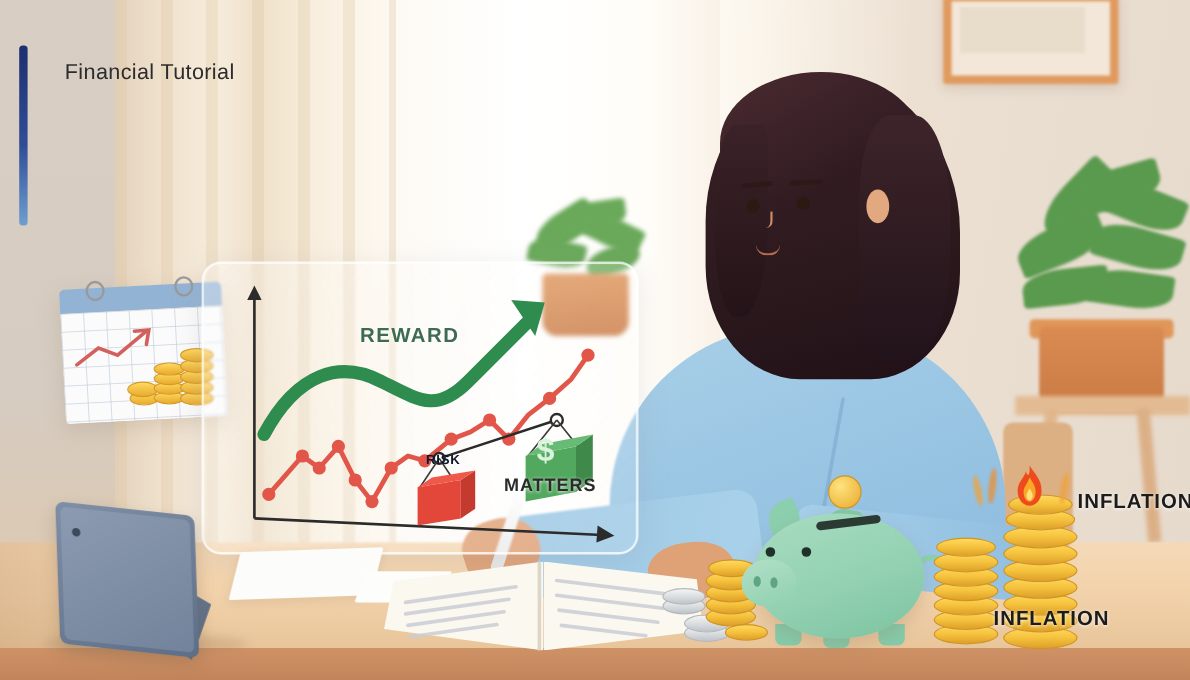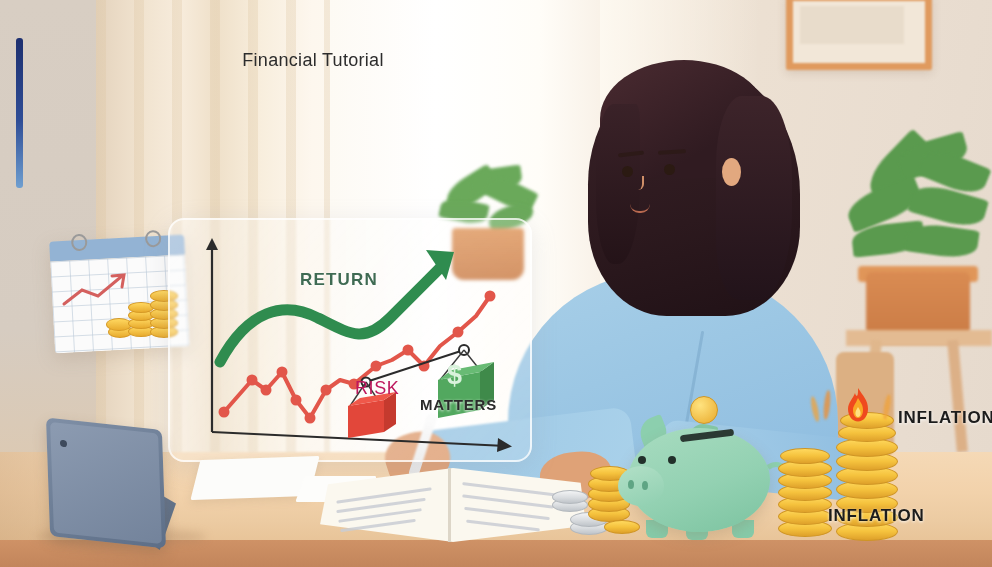--- a/index.html
+++ b/index.html
@@ -98,21 +98,21 @@
     clip-path:polygon(50% 100%,0 0,100% 0);transform:rotate(18deg);z-index:9;}
 
   
   #glass{left:168px;top:218px;width:360px;height:240px;
     background:linear-gradient(135deg,rgba(255,255,255,.34),rgba(255,255,255,.12));
     border:2px solid rgba(255,255,255,.75);border-radius:16px;
     box-shadow:0 6px 26px rgba(150,150,160,.20);backdrop-filter:blur(1px);z-index:12;}
   #chart-svg{left:168px;top:214px;width:370px;height:250px;z-index:13;}
   #return-label{left:300px;top:270px;z-index:14;color:#3f6b53;font-weight:700;
     font-size:17px;letter-spacing:1.2px;text-shadow:0 1px 3px rgba(255,255,255,.95);}
-  #risk-label{left:355px;top:378px;z-index:16;color:#be185d;font-weight:400;font-size:18px;letter-spacing:.6px;}
+  #risk-label{left:355px;top:378px;z-index:16;color:#0f172a;font-weight:700;font-size:11px;letter-spacing:.6px;}
   #reward-label{left:420px;top:396px;z-index:16;color:#2b2b2b;font-weight:700;font-size:15px;
     letter-spacing:.8px;text-shadow:0 1px 3px rgba(255,255,255,.95);}
   #dollar-glyph{left:447px;top:360px;z-index:16;color:#d9f2dc;font-weight:700;font-size:27px;}
 
   
   #cal{left:52px;top:238px;width:135px;height:112px;transform:rotate(-3deg);z-index:11;
     box-shadow:0 6px 18px rgba(160,140,120,.28);}
   #cal-head{width:135px;height:20px;background:#93b3d4;border-radius:4px 4px 0 0;}
   #cal-body{width:135px;height:92px;background:#fbfbfb;border-radius:0 0 4px 4px;
     background-image:linear-gradient(rgba(185,200,215,.6) 1px,transparent 1px),
@@ -190,21 +190,21 @@
   #infl-bottom{left:828px;top:506px;z-index:31;color:#1c1c1c;font-weight:700;font-size:17px;
     letter-spacing:.8px;text-shadow:0 1px 3px rgba(255,255,255,.9);}
 
   
   #accent-bar{left:16px;top:38px;width:7px;height:150px;
     background:linear-gradient(180deg,#1d2f6f 0%,#2f4d96 55%,#6f9fd0 100%);border-radius:3px;z-index:40;}
   #title-block{left:52px;top:38px;width:520px;z-index:40;}
   #title-main{color:#17246b;font-weight:700;font-size:33px;line-height:1.12;
     letter-spacing:.6px;margin:0;}
   #title-sub{color:#1f7a4b;font-weight:700;font-size:30px;line-height:1.12;margin:6px 0 0 0;}
-  #title-kicker{color:#2c2c2c;font-weight:400;font-size:18px;margin:12px 0 0 2px;letter-spacing:.3px;text-align:center;}
+  #title-kicker{color:#2c2c2c;font-weight:400;font-size:18px;margin:12px 0 0 2px;letter-spacing:.3px;}
 </style>
 </head>
 <body>
 
 <div id="stage">
 
   <div class="abs" id="wall-left"></div>
   <div class="abs" id="curtain"></div>
   <div class="abs" id="curtain-folds"></div>
   <div class="abs" id="window-glow"></div>
@@ -407,21 +407,21 @@
       <polygon points="180,192 192,184 228,178 216,186" fill="#f0584a"></polygon>
     </g>
 
     <g>
       <polygon points="270,166 312,158 312,196 270,204" fill="#52a85f"></polygon>
       <polygon points="312,158 326,148 326,186 312,196" fill="#3f8a4a"></polygon>
       <polygon points="270,166 284,156 326,148 312,158" fill="#68bb74"></polygon>
     </g>
   </svg>
 
-  <div class="abs" id="return-label">RETURN</div>
+  <div class="abs" id="return-label">REWARD</div>
   <div class="abs" id="risk-label">RISK</div>
   <div class="abs" id="dollar-glyph">$</div>
   <div class="abs" id="reward-label">MATTERS</div>
 
   <div class="abs" id="accent-bar"></div>
   <div class="abs" id="title-block">
     <p id="title-kicker">Financial Tutorial</p>
   </div>
 
 </div>

